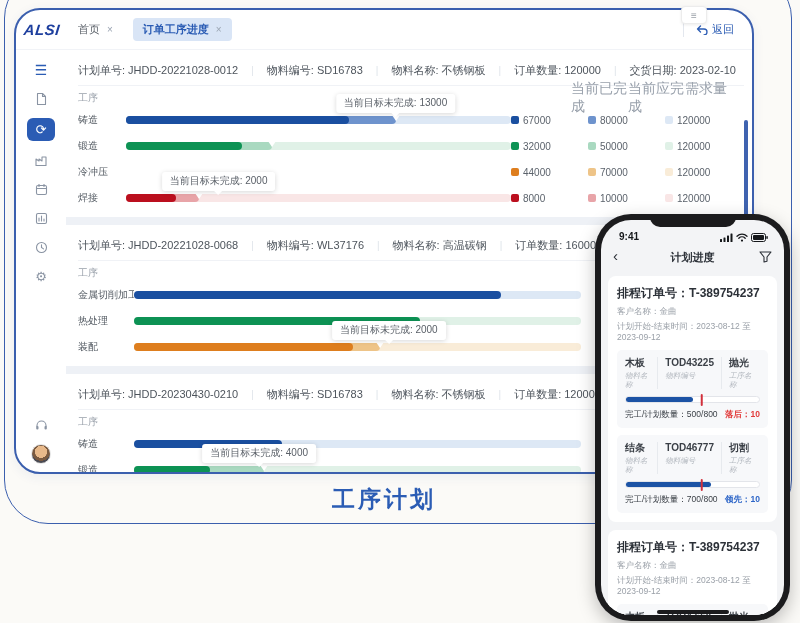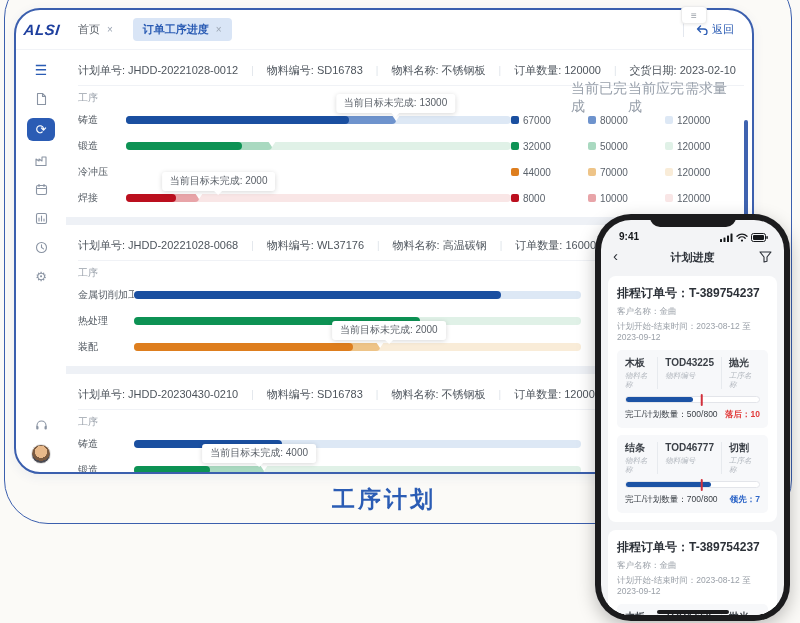--- a/index.html
+++ b/index.html
@@ -511,21 +511,21 @@
                 <div class="ic-val">切割</div>
                 <div class="ic-lab">工序名称</div>
               </div>
             </div>
             <div class="item-bar">
               <div class="item-fill" style="width: 64%;"></div>
               <div class="item-marker" style="left: 57%;"></div>
             </div>
             <div class="item-foot">
               <div class="if-qty">完工/计划数量：700/800</div>
-              <div class="if-status ahead">领先：7</div>
+              <div class="if-status ahead">领先：10</div>
             </div>
           </div>
         </div>
         <div class="order-card">
           <div class="o-title">排程订单号：T-389754237</div>
           <div class="o-sub">客户名称：金曲</div>
           <div class="o-sub">计划开始-结束时间：2023-08-12 至 2023-09-12</div>
           <div class="item-card">
             <div class="item-cols">
               <div class="item-col">

